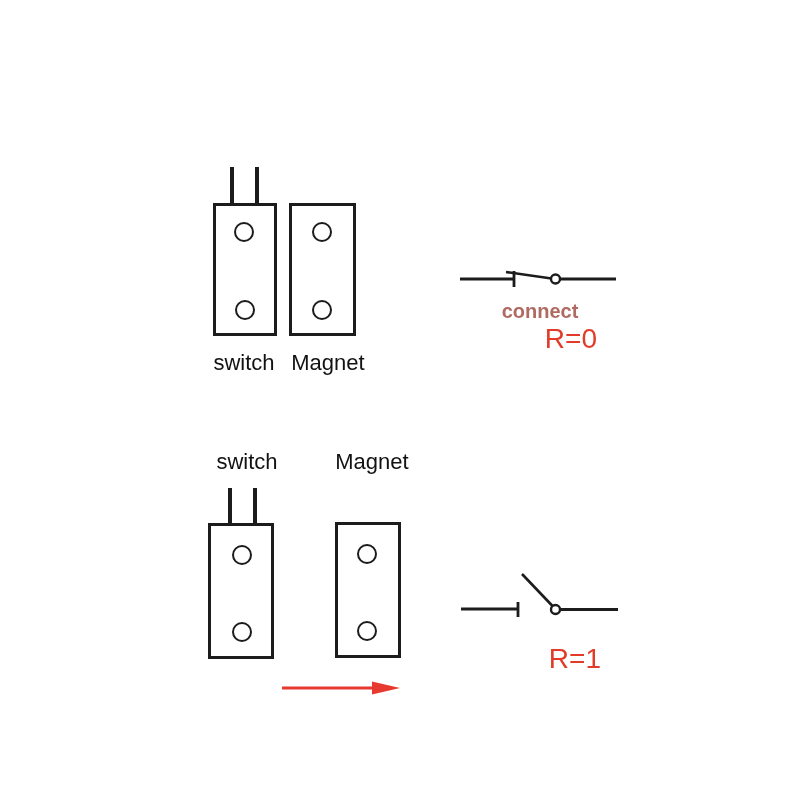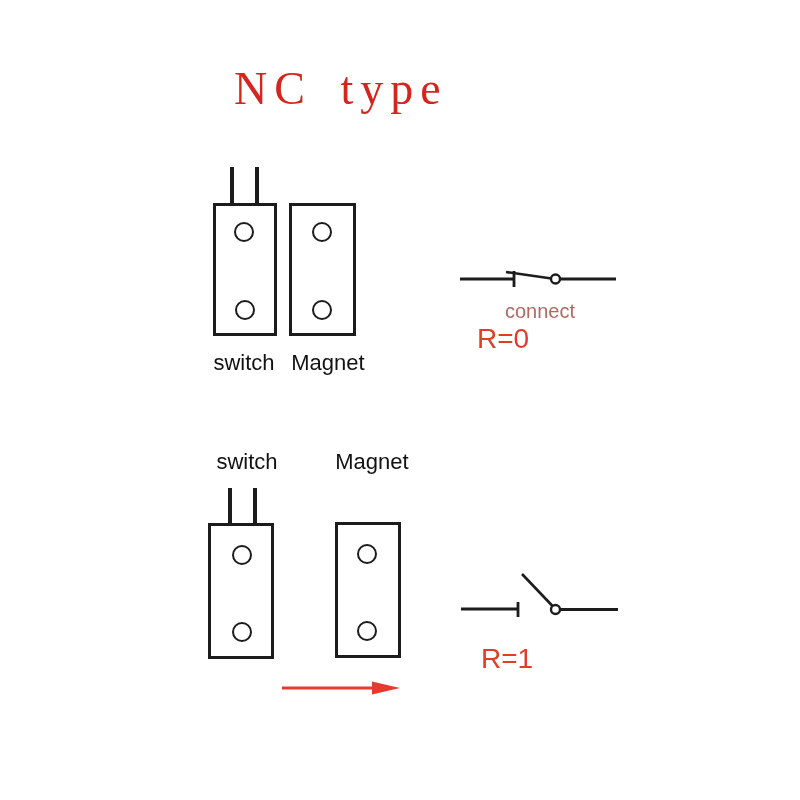--- a/index.html
+++ b/index.html
@@ -57,37 +57,37 @@
     white-space: nowrap;
   }
 
   
   .status-label {
     position: absolute;
     color: #b06a62;
     font-size: 20px;
     text-align: center;
     white-space: nowrap;
+    font-weight: bold;
   }
   .resistance-label {
     position: absolute;
     color: #e23b28;
     font-size: 28px;
-    text-align: left;
+    text-align: right;
     white-space: nowrap;
   }
 
   svg { display: block; }
 </style>
 </head>
 <body>
 
 <div id="canvas">
 
-  <div class="title">NC type</div>
 
   <div>
 
     <div class="wire" style="left:230px; top:167px; height:38px;"></div>
     <div class="wire" style="left:255px; top:167px; height:38px;"></div>
 
     <div class="body-rect" style="left:213px; top:203px; width:64px; height:133px;"></div>
     <div class="hole" style="left:234px; top:222px;"></div>
     <div class="hole" style="left:235px; top:300px;"></div>
 

